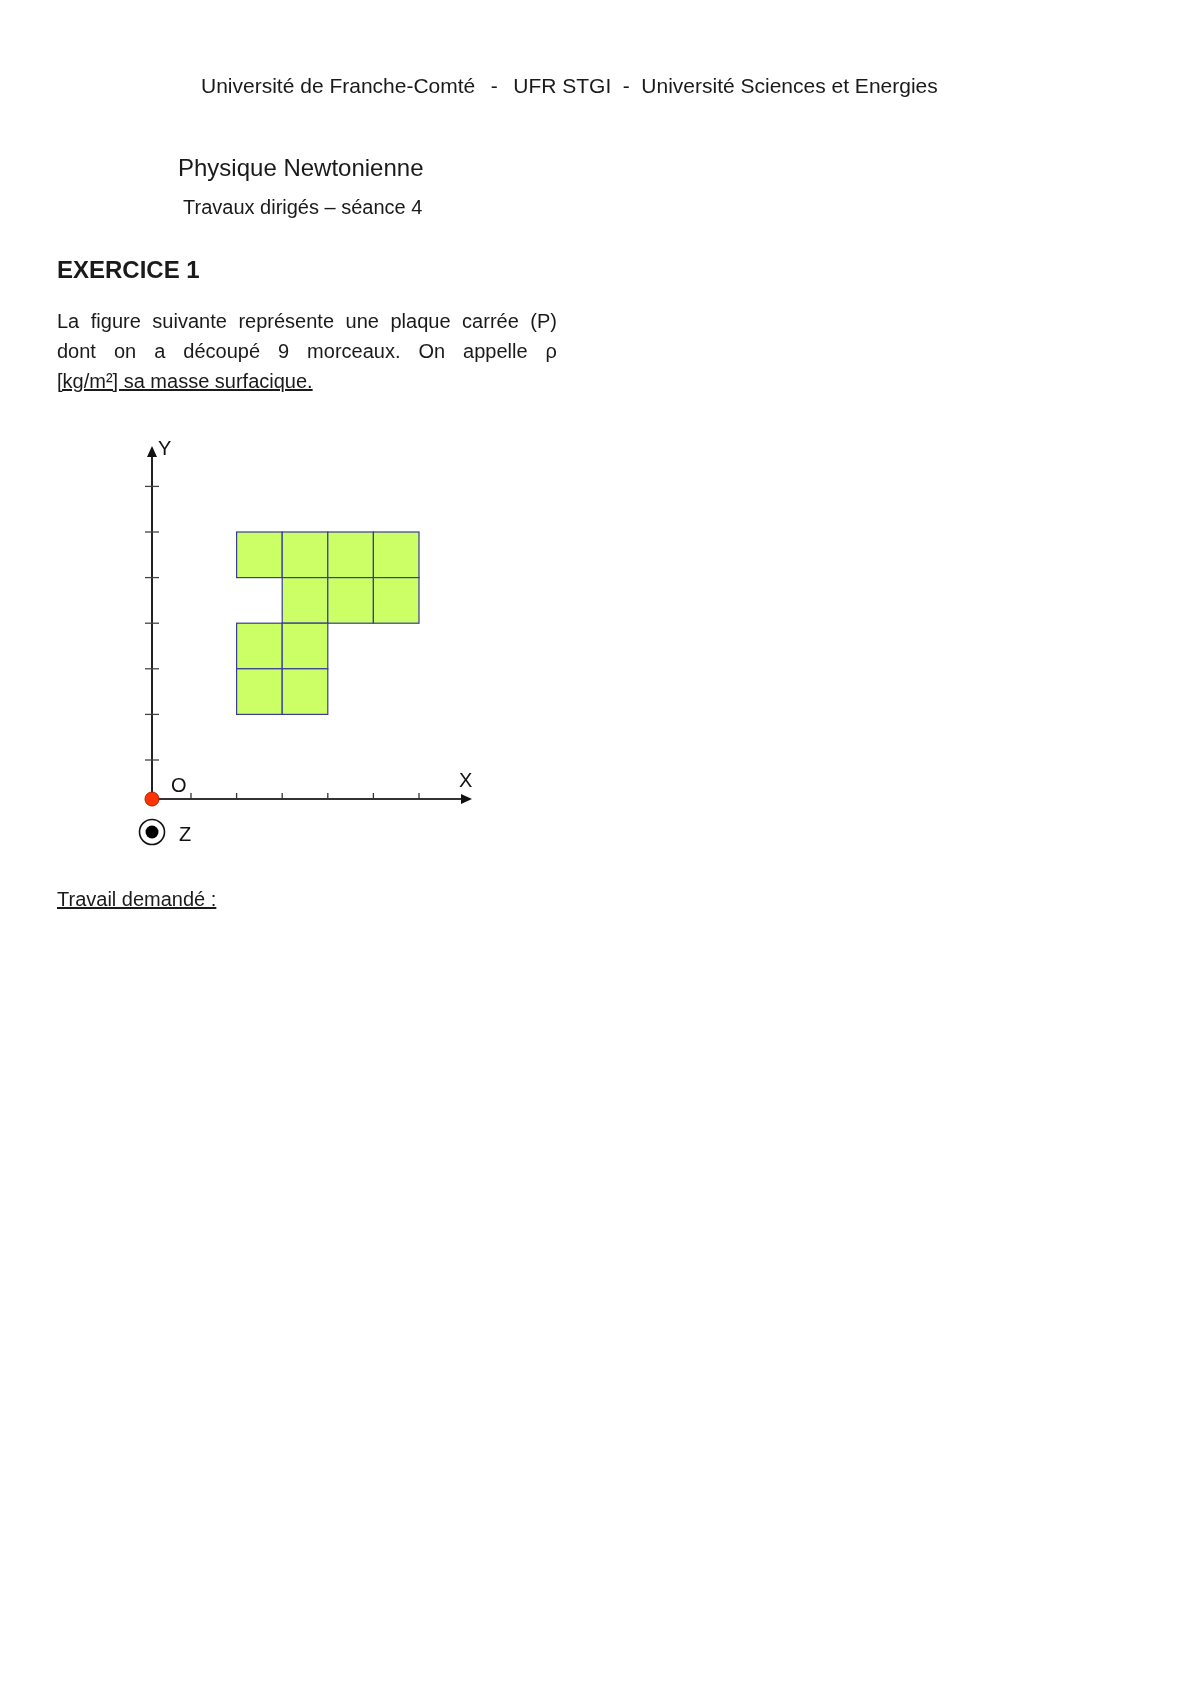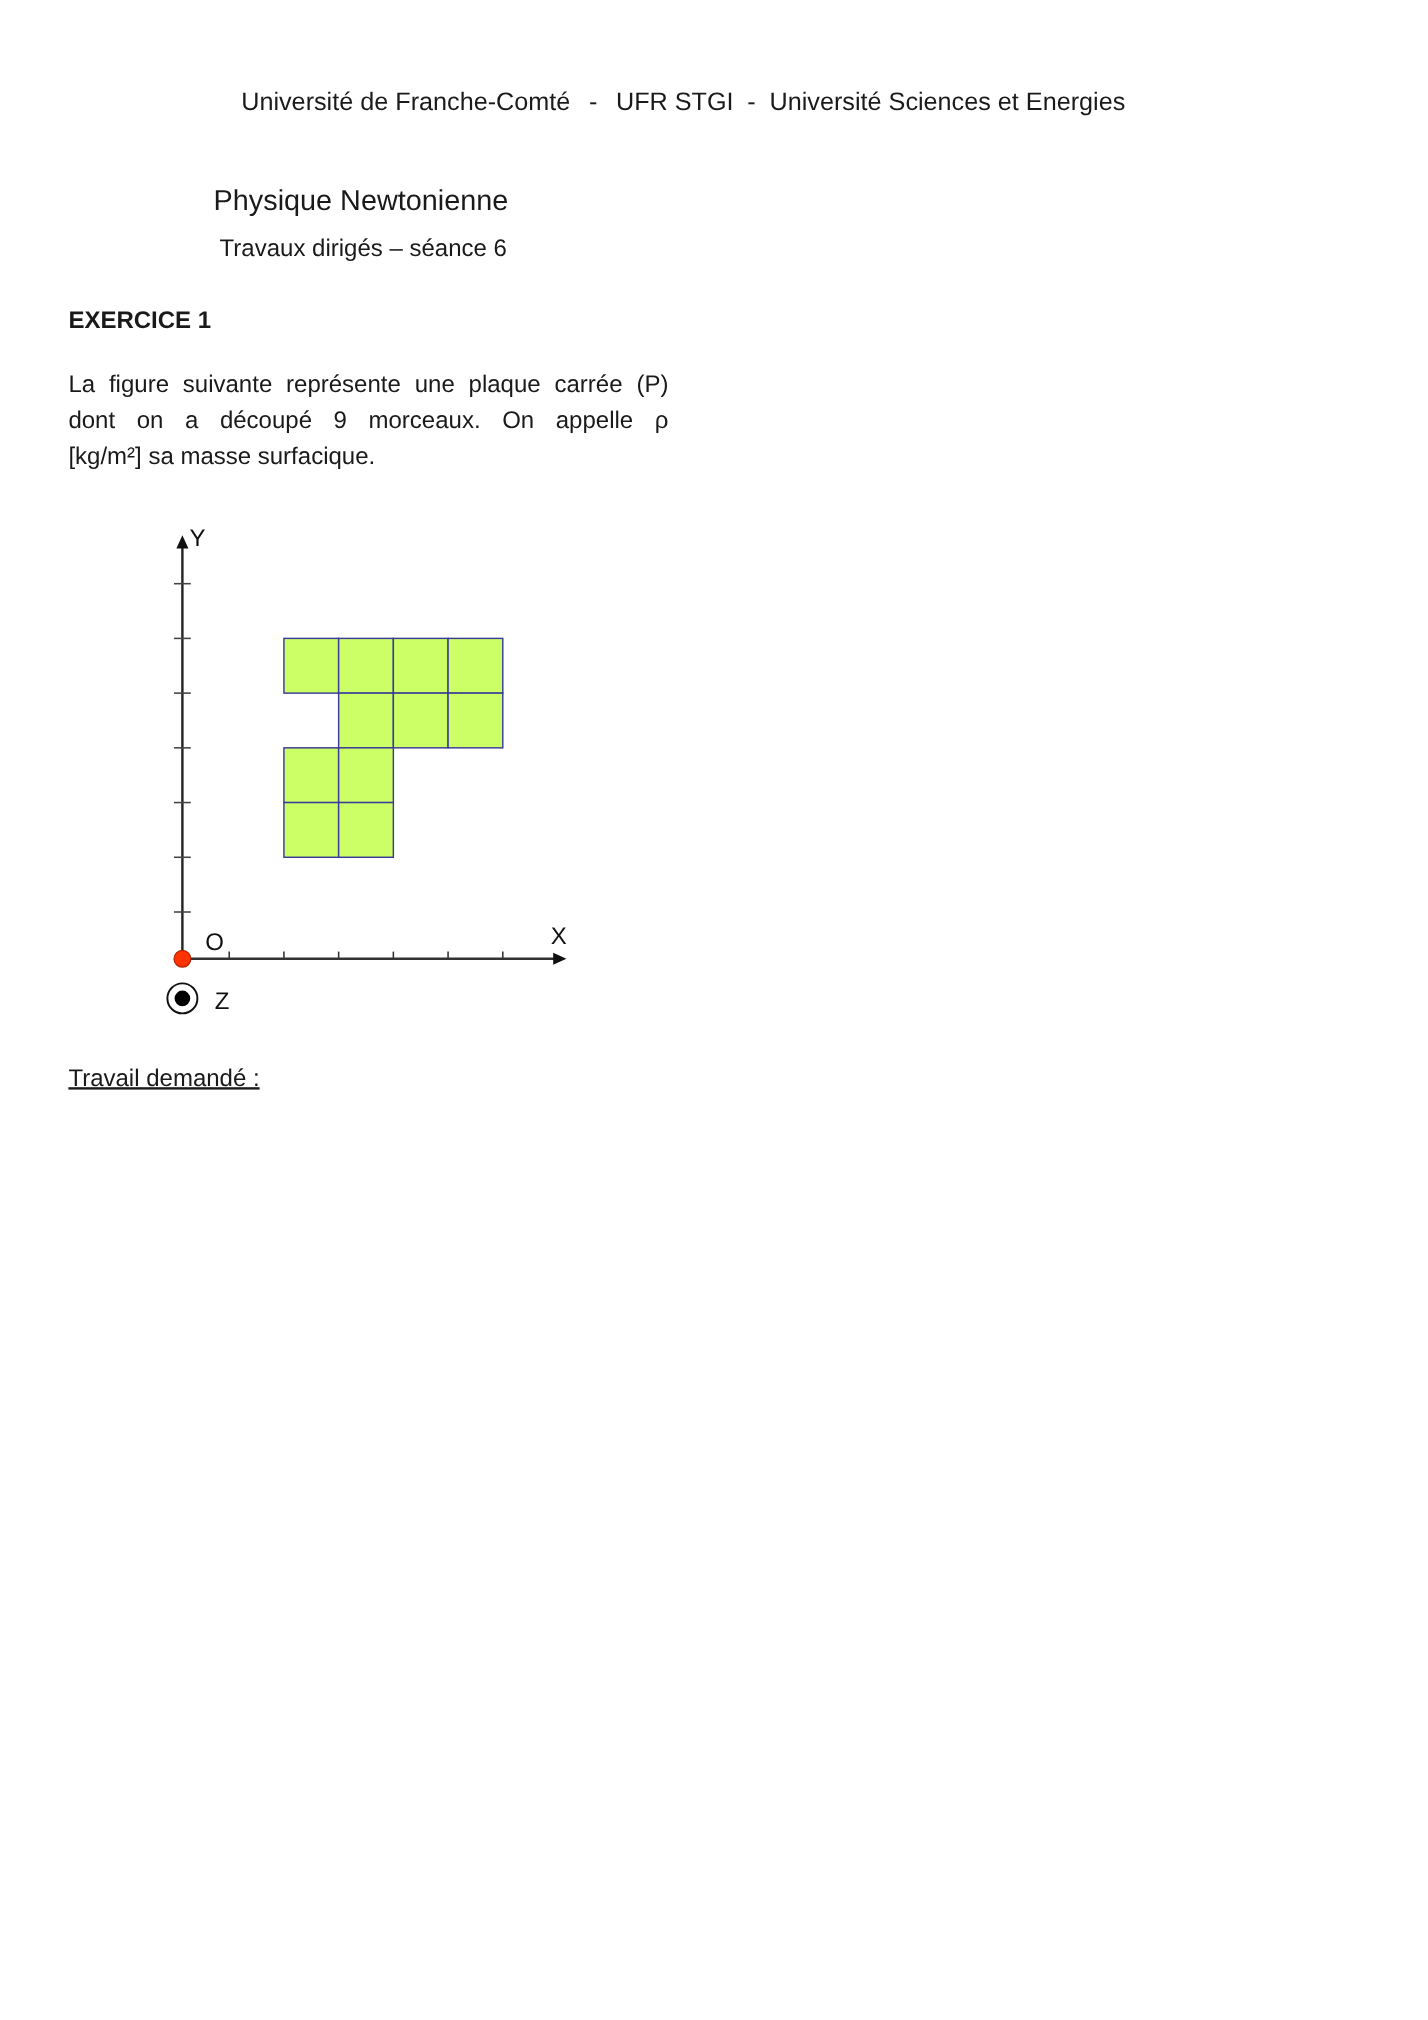--- a/index.html
+++ b/index.html
@@ -3,42 +3,42 @@
   <meta charset="utf-8">
   <style>
     html, body { margin: 0; padding: 0; background: #ffffff; }
     body { width: 1190px; height: 1683px; position: relative; overflow: hidden;
            font-family: "Liberation Sans", "DejaVu Sans", sans-serif; color: #1a1a1a; }
     .abs { position: absolute; white-space: nowrap; }
     .header { left: 201px; top: 74px; font-size: 21px; word-spacing: 0px; }
     .header .sep { display: inline-block; width: 38px; text-align: center; }
     .title { left: 178px; top: 154px; font-size: 24px; }
     .subtitle { left: 183px; top: 196px; font-size: 20px; }
-    .exercise { left: 57px; top: 256px; font-size: 20px; font-weight: bold; }
+    .exercise { left: 57px; top: 256px; font-size: 24px; font-weight: bold; }
     .para { position: absolute; left: 57px; width: 500px; font-size: 20px; line-height: 30px; }
     .para .line { display: block; text-align: justify; text-align-last: justify; height: 30px; }
-    .para .line.last { text-align-last: left; }
+    .para .line.last { text-align-last: left; text-decoration: underline; }
     .intro { top: 306px; }
     .task-title { left: 57px; top: 888px; font-size: 20px; text-decoration: underline; }
     .task { top: 948px; font-style: italic; }
     .math { font-family: "Liberation Serif", "DejaVu Serif", serif; font-style: italic; font-size: 21px; }
     .math .up { font-style: normal; }
     .vec { position: relative; display: inline-block; }
     .vec::before { content: "\2192"; position: absolute; left: 50%; transform: translateX(-50%) scaleX(0.8); top: -13px; font-size: 12px; font-style: normal; }
     svg#figure { position: absolute; left: 0; top: 0; }
   </style>
 </head>
 <body>
 
 <div class="abs header">
   <span>Université de Franche-Comté</span><span class="sep">-</span><span>UFR STGI</span><span class="sep" style="width:30px">-</span><span>Université Sciences et Energies</span>
 </div>
 
 <div class="abs title">Physique Newtonienne</div>
-<div class="abs subtitle">Travaux dirigés – séance 6</div>
+<div class="abs subtitle">Travaux dirigés – séance 4</div>
 
 <div class="abs exercise">EXERCICE 1</div>
 
 <div class="para intro">
   <span class="line">La figure suivante représente une plaque carrée (P)</span>
   <span class="line">dont on a découpé 9 morceaux. On appelle ρ</span>
   <span class="line last">[kg/m²] sa masse surfacique.</span>
 </div>
 
 <svg id="figure" width="1190" height="1683">

